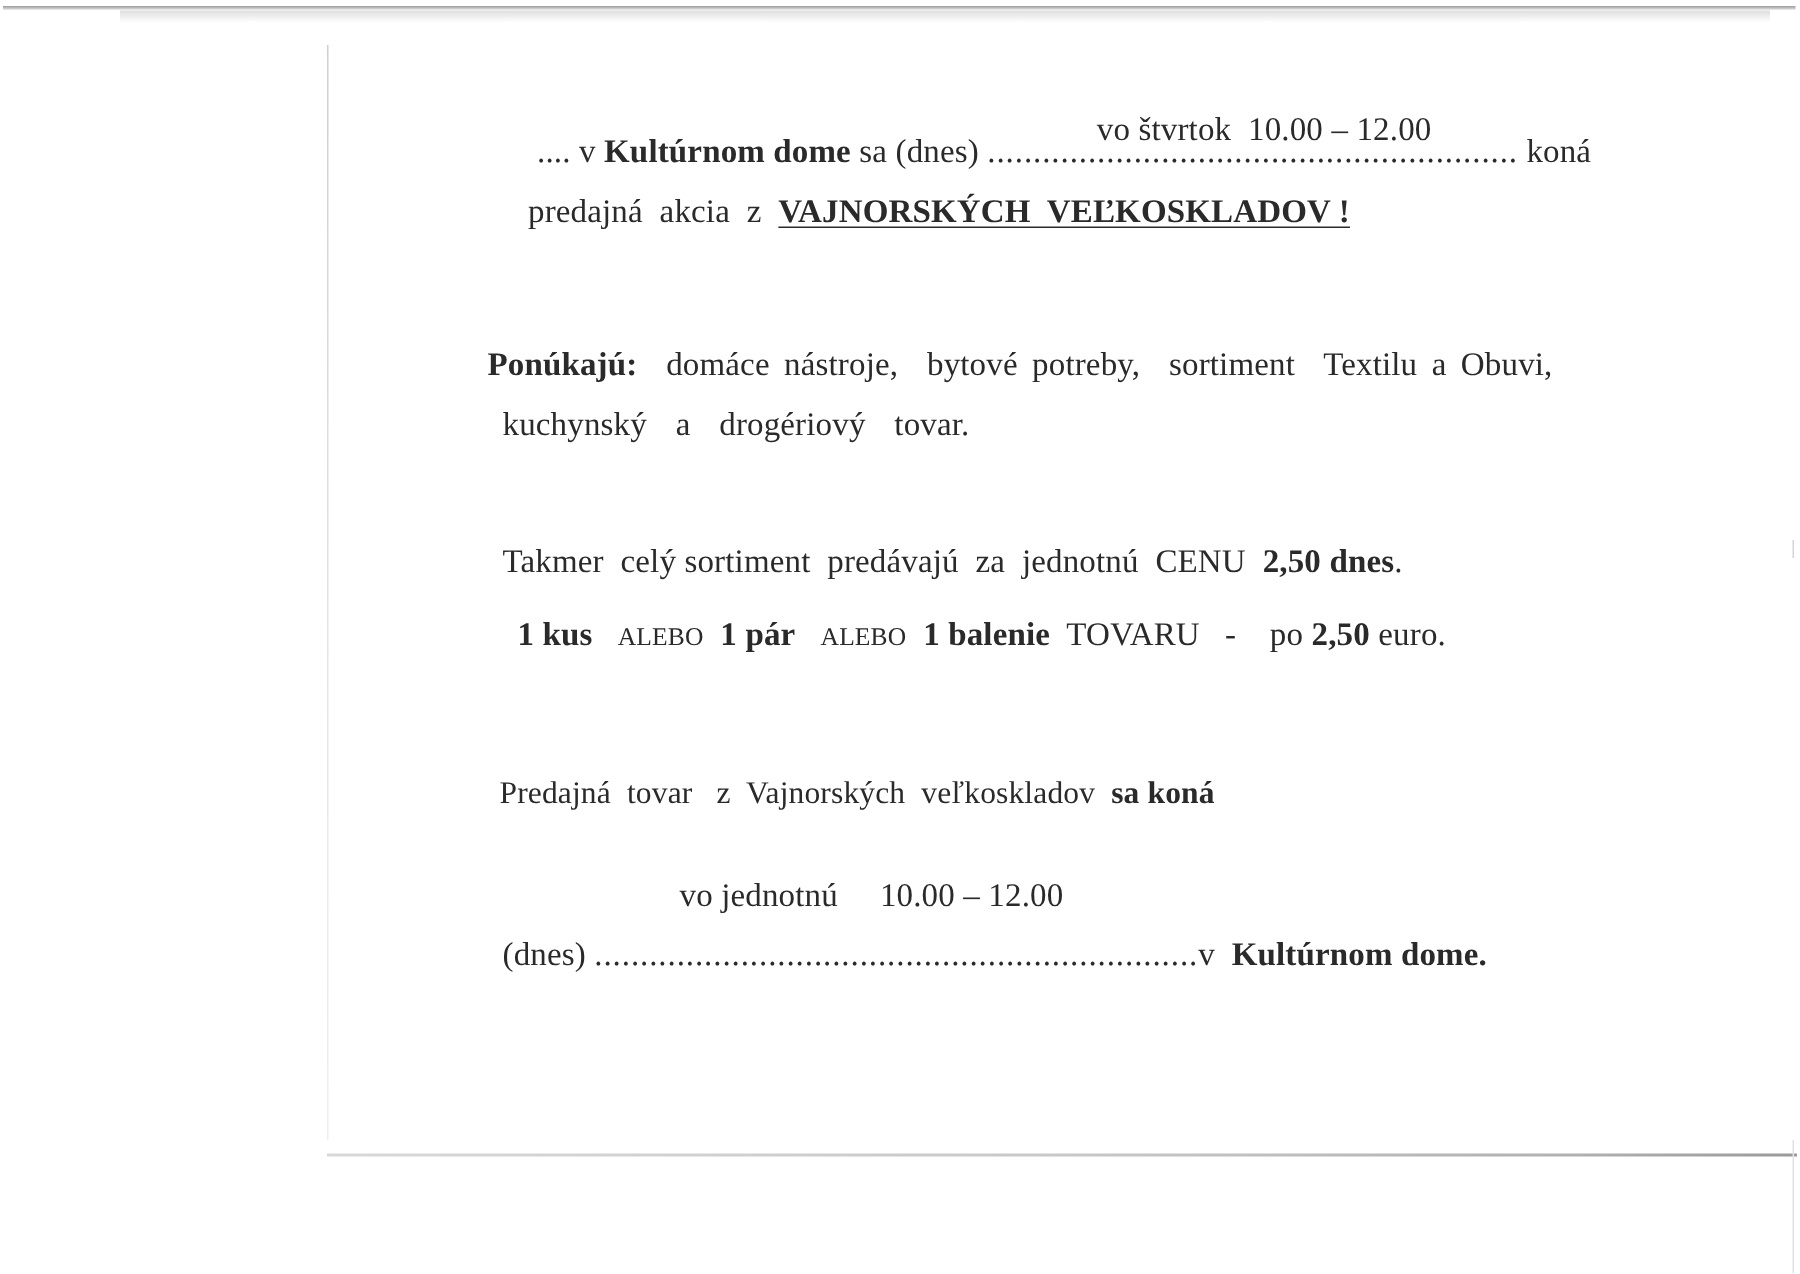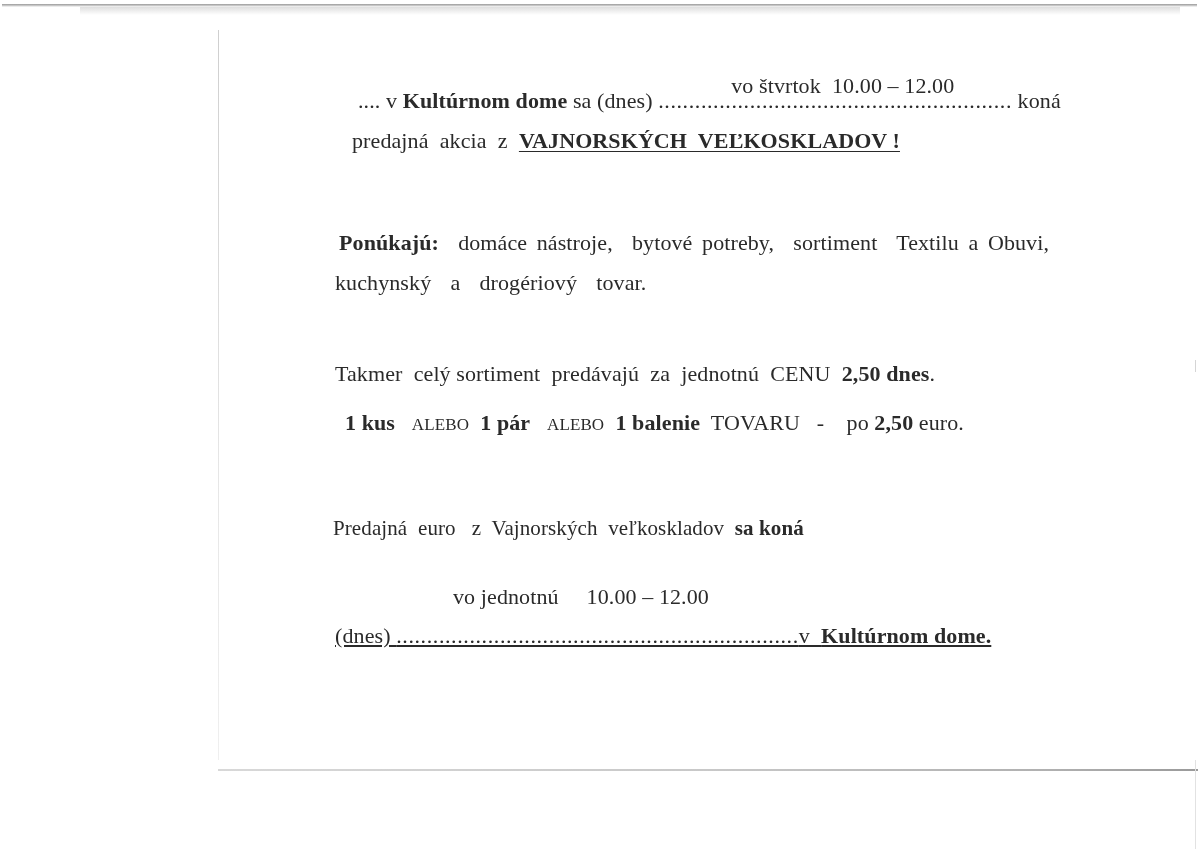--- a/index.html
+++ b/index.html
@@ -62,27 +62,27 @@
     .b { font-weight: bold; }
     .u { text-decoration: underline; text-underline-offset: 3px; text-decoration-thickness: 1px; font-weight: bold; }
     .small-caps-ish { font-size: 17px; text-align: right; }
     .big { font-size: 22px; font-weight: bold; }
     .dots { letter-spacing: 0.6px; }
     .sm { font-size: 21px; }
 
     #l1 { left: 720px; top: 47px; }
     #l2 { left: 358px; top: 88px; }
     #l3 { left: 352px; top: 128px; }
-    #l4 { left: 339px; top: 230px; word-spacing: 4px; }
+    #l4 { left: 325px; top: 230px; word-spacing: 4px; }
     #l5 { left: 335px; top: 270px; word-spacing: 4px; text-align: right; }
     #l6 { left: 335px; top: 361px; }
     #l7 { left: 345px; top: 410px; }
     #l8 { left: 333px; top: 515px; }
     #l9 { left: 453px; top: 584px; }
-    #l10 { left: 335px; top: 623px; text-decoration: underline; }
+    #l10 { left: 335px; top: 623px; }
   </style>
 </head>
 <body>
 
 <div class="scan-top-line"></div>
 <div class="scan-top-shadow"></div>
 <div class="scan-left-line"></div>
 <div class="scan-right-tick"></div>
 <div class="scan-bottom-line"></div>
 <div class="scan-bottom-right-edge"></div>
@@ -96,17 +96,17 @@
 <div class="line" id="l3"><span>predajná  akcia  z  </span><span class="u">VAJNORSKÝCH  VEĽKOSKLADOV !</span></div>
 
 <div class="line" id="l4"><span class="b">Ponúkajú:</span><span>  domáce nástroje,  bytové potreby,  sortiment  Textilu a Obuvi,</span></div>
 
 <div class="line" id="l5"><span>kuchynský  a  drogériový  tovar.</span></div>
 
 <div class="line" id="l6"><span>Takmer  celý sortiment  predávajú  za  jednotnú  CENU  </span><span class="big">2,50</span><span class="b"> dnes</span><span>.</span></div>
 
 <div class="line" id="l7"><span class="b">1 kus</span><span>   </span><span class="small-caps-ish">ALEBO</span><span>  </span><span class="b">1 pár</span><span>   </span><span class="small-caps-ish">ALEBO</span><span>  </span><span class="b">1 balenie</span><span>  </span><span>TOVARU</span><span>   </span><span>-</span><span>    </span><span>po </span><span class="big">2,50</span><span> euro.</span></div>
 
-<div class="line sm" id="l8"><span>Predajná  euro   z  Vajnorských  veľkoskladov  </span><span class="b">sa koná</span></div>
+<div class="line sm" id="l8"><span>Predajná  tovar   z  Vajnorských  veľkoskladov  </span><span class="b">sa koná</span></div>
 
 <div class="line" id="l9"><span>vo jednotnú</span><span>     </span><span>10.00 – 12.00</span></div>
 
 <div class="line" id="l10"><span>(dnes) </span><span class="dots">..................................................................</span><span>v  </span><span class="b">Kultúrnom dome.</span></div>
 
 </body></html>

